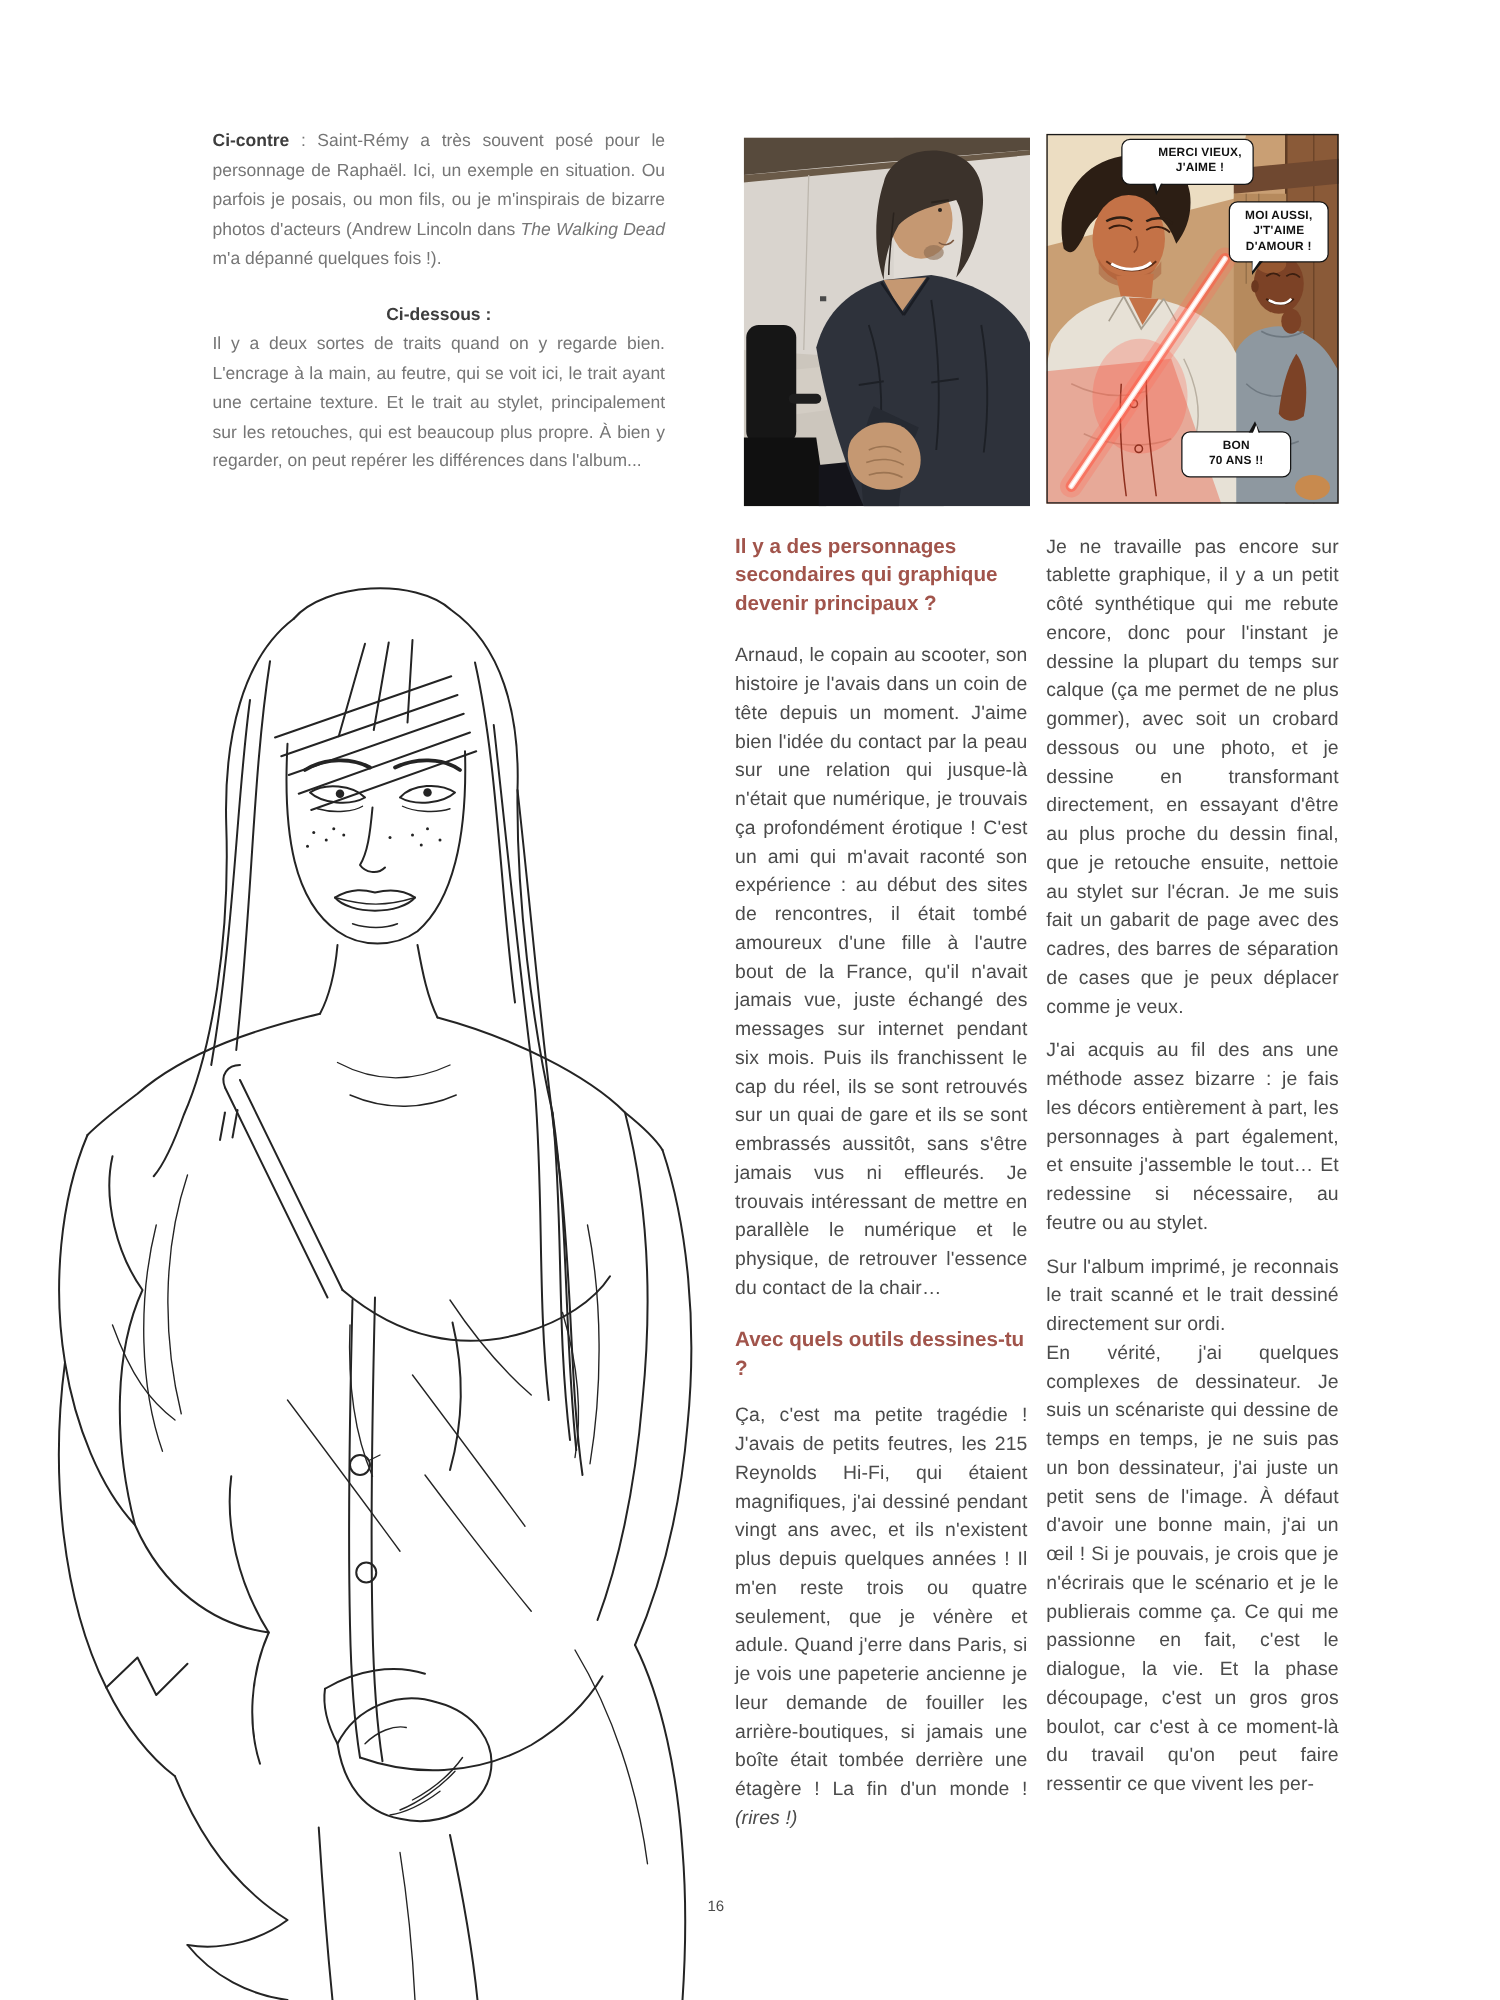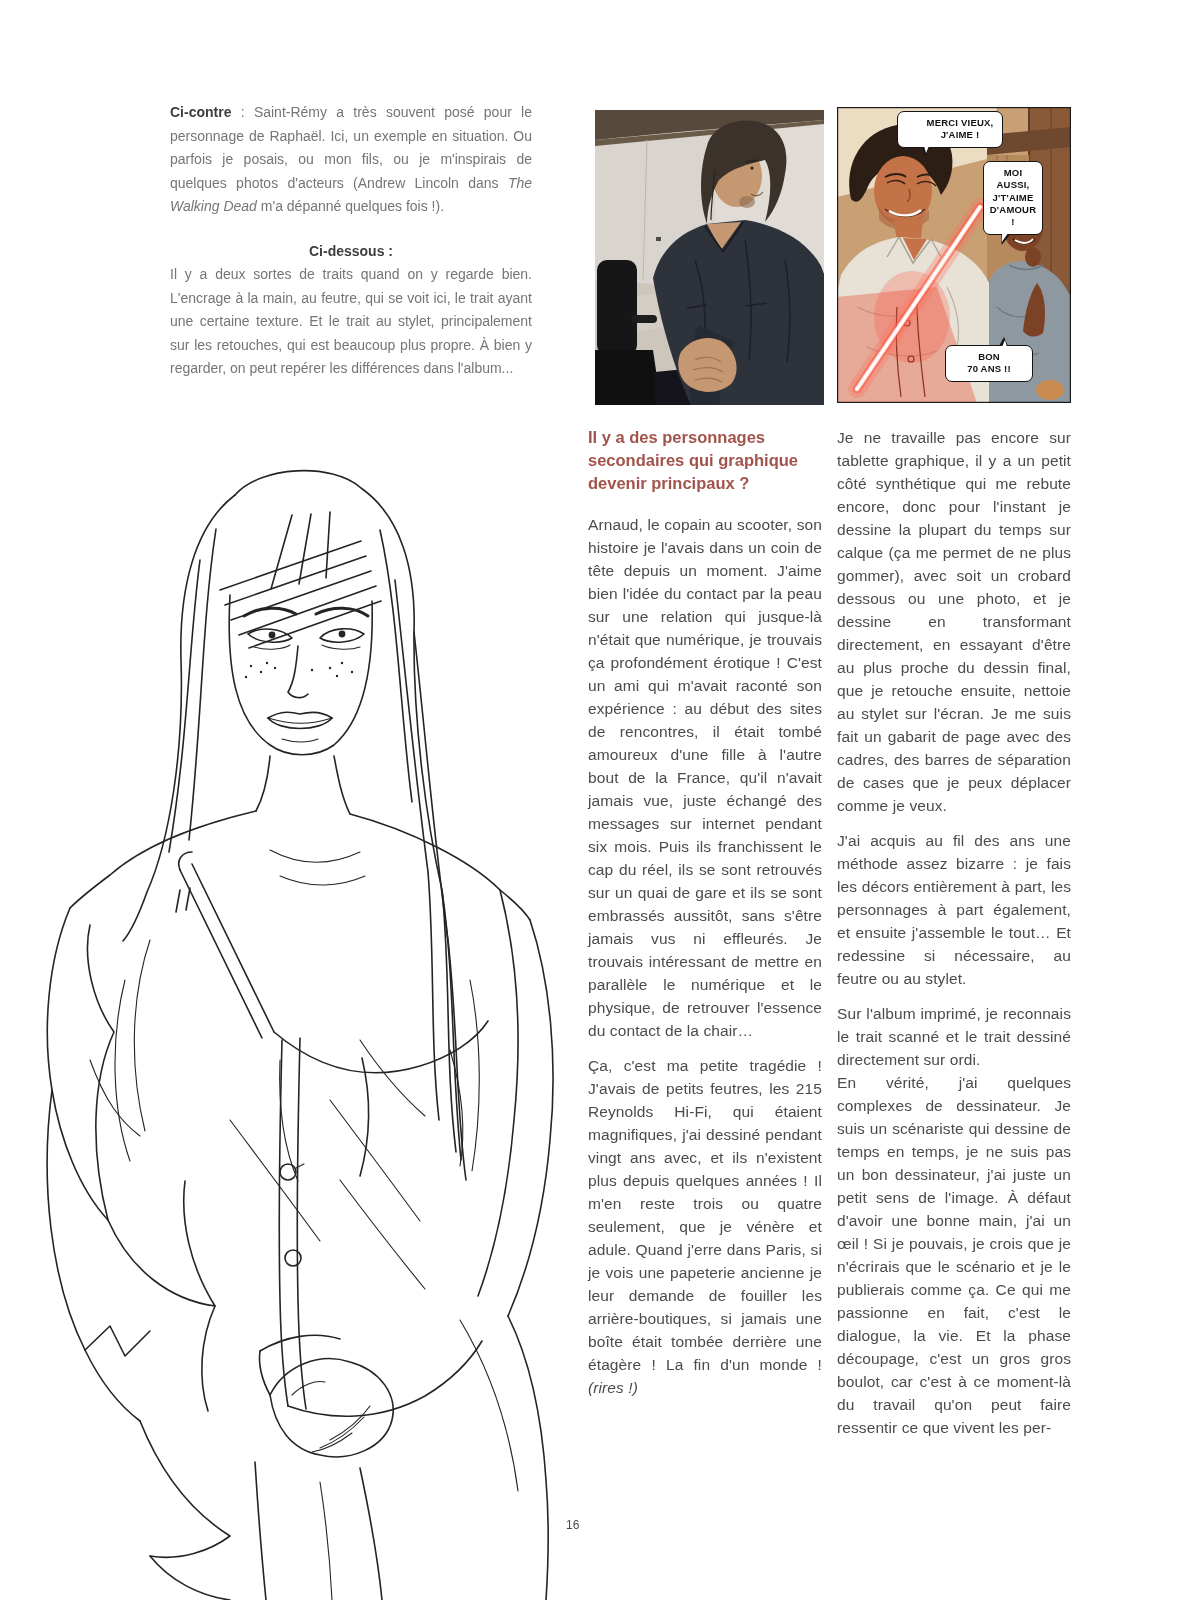--- a/index.html
+++ b/index.html
@@ -22,21 +22,21 @@
 
   
   .bubble{position:absolute;background:#fff;border:1.5px solid #151515;border-radius:7px;
           padding:5px 3px;font-weight:bold;font-size:9.5px;line-height:1.3;text-align:center;
           color:#111;white-space:pre-line;letter-spacing:.2px;box-sizing:border-box;}
   .bubble::before{content:"";position:absolute;width:0;height:0;border-style:solid;}
   .bubble::after{content:"";position:absolute;width:0;height:0;border-style:solid;}
   .b1{left:60px;top:4px;width:106px;padding-left:23px;}
   .b1::before{bottom:-9px;left:24px;border-width:9px 5px 0 3px;border-color:#151515 transparent transparent transparent;}
   .b1::after{bottom:-6px;left:25.5px;border-width:7px 3.5px 0 2px;border-color:#fff transparent transparent transparent;}
-  .b2{left:146px;top:54px;width:60px;}
+  .b2{left:146px;top:54px;width:80px;}
   .b2::before{bottom:-11px;left:16px;border-width:11px 6px 0 3px;border-color:#151515 transparent transparent transparent;transform:skewX(-14deg);}
   .b2::after{bottom:-8px;left:17px;border-width:9px 4px 0 2px;border-color:#fff transparent transparent transparent;transform:skewX(-14deg);}
   .b3{left:108px;top:238px;width:88px;}
   .b3::before{top:-9px;right:24px;border-width:0 4px 9px 5px;border-color:transparent transparent #151515 transparent;}
   .b3::after{top:-6px;right:25px;border-width:0 2.5px 7px 3.5px;border-color:transparent transparent #fff transparent;}
 
   
   .col{position:absolute;top:426px;width:234px;}
   .col-mid{left:588px;}
   .col-right{left:837px;}
@@ -47,21 +47,21 @@
   .preline{white-space:pre-line;}
 
   .page-number{position:absolute;left:566px;top:1518px;font-size:12px;color:#4a4a4a;}
 </style>
 </head>
 <body>
 
 <div class="page">
 
   <section class="captions">
-    <p class="cap"><span class="cap-label">Ci-contre</span><span> : </span><span>Saint-Rémy a très souvent posé pour le personnage de Raphaël. Ici, un exemple en situation. Ou parfois je posais, ou mon fils, ou je m'inspirais de quelques photos d'acteurs (Andrew Lincoln dans </span><span class="italic">The Walking Dead</span><span> m'a dépanné quelques fois !).</span></p>
+    <p class="cap"><span class="cap-label">Ci-contre</span><span> : </span><span>Saint-Rémy a très souvent posé pour le personnage de Raphaël. Ici, un exemple en situation. Ou parfois je posais, ou mon fils, ou je m'inspirais de bizarre photos d'acteurs (Andrew Lincoln dans </span><span class="italic">The Walking Dead</span><span> m'a dépanné quelques fois !).</span></p>
     <p class="cap-label-line">Ci-dessous :</p>
     <p class="cap">Il y a deux sortes de traits quand on y regarde bien. L'encrage à la main, au feutre, qui se voit ici, le trait ayant une certaine texture. Et le trait au stylet, principalement sur les retouches, qui est beaucoup plus propre. À bien y regarder, on peut repérer les différences dans l'album...</p>
   </section>
 
   <figure class="drawing">
     <svg width="530" height="1180" viewBox="0 0 530 1180">
       <g fill="none" stroke="#242424" stroke-width="1.6" stroke-linecap="round" stroke-linejoin="round">
 
         <path d="M205,75 C230,46 302,42 331,68 C371,96 386,150 384,212 C383,300 396,400 412,470 C425,560 421,640 431,740"></path>
         <path d="M205,75 C164,106 149,170 151,240 C154,330 140,420 117,472 C107,500 99,514 93,521"></path>
@@ -267,20 +267,21 @@
     <div class="bubble b2">MOI AUSSI,
 J'T'AIME
 D'AMOUR !</div>
     <div class="bubble b3">BON
 70 ANS !!</div>
   </figure>
 
   <section class="col col-mid">
     <h3 class="q">Il y a des personnages secondaires qui graphique devenir principaux ?</h3>
     <p class="body">Arnaud, le copain au scooter, son histoire je l'avais dans un coin de tête depuis un moment. J'aime bien l'idée du contact par la peau sur une relation qui jusque-là n'était que numérique, je trouvais ça profondément érotique ! C'est un ami qui m'avait raconté son expérience : au début des sites de rencontres, il était tombé amoureux d'une fille à l'autre bout de la France, qu'il n'avait jamais vue, juste échangé des messages sur internet pendant six mois. Puis ils franchissent le cap du réel, ils se sont retrouvés sur un quai de gare et ils se sont embrassés aussitôt, sans s'être jamais vus ni effleurés. Je trouvais intéressant de mettre en parallèle le numérique et le physique, de retrouver l'essence du contact de la chair…</p>
+    <h3 class="q q2">Avec quels outils dessines-tu ?</h3>
     <p class="body"><span>Ça, c'est ma petite tragédie ! J'avais de petits feutres, les 215 Reynolds Hi-Fi, qui étaient magnifiques, j'ai dessiné pendant vingt ans avec, et ils n'existent plus depuis quelques années ! Il m'en reste trois ou quatre seulement, que je vénère et adule. Quand j'erre dans Paris, si je vois une papeterie ancienne je leur demande de fouiller les arrière-boutiques, si jamais une boîte était tombée derrière une étagère ! La fin d'un monde !</span> <span class="italic">(rires !)</span></p>
   </section>
 
   <section class="col col-right">
     <p class="body">Je ne travaille pas encore sur tablette graphique, il y a un petit côté synthétique qui me rebute encore, donc pour l'instant je dessine la plupart du temps sur calque (ça me permet de ne plus gommer), avec soit un crobard dessous ou une photo, et je dessine en transformant directement, en essayant d'être au plus proche du dessin final, que je retouche ensuite, nettoie au stylet sur l'écran. Je me suis fait un gabarit de page avec des cadres, des barres de séparation de cases que je peux déplacer comme je veux.</p>
     <p class="body">J'ai acquis au fil des ans une méthode assez bizarre : je fais les décors entièrement à part, les personnages à part également, et ensuite j'assemble le tout… Et redessine si nécessaire, au feutre ou au stylet.</p>
     <p class="body preline">Sur l'album imprimé, je reconnais le trait scanné et le trait dessiné directement sur ordi.
 En vérité, j'ai quelques complexes de dessinateur. Je suis un scénariste qui dessine de temps en temps, je ne suis pas un bon dessinateur, j'ai juste un petit sens de l'image. À défaut d'avoir une bonne main, j'ai un œil ! Si je pouvais, je crois que je n'écrirais que le scénario et je le publierais comme ça. Ce qui me passionne en fait, c'est le dialogue, la vie. Et la phase découpage, c'est un gros gros boulot, car c'est à ce moment-là du travail qu'on peut faire ressentir ce que vivent les per-</p>
   </section>
 

